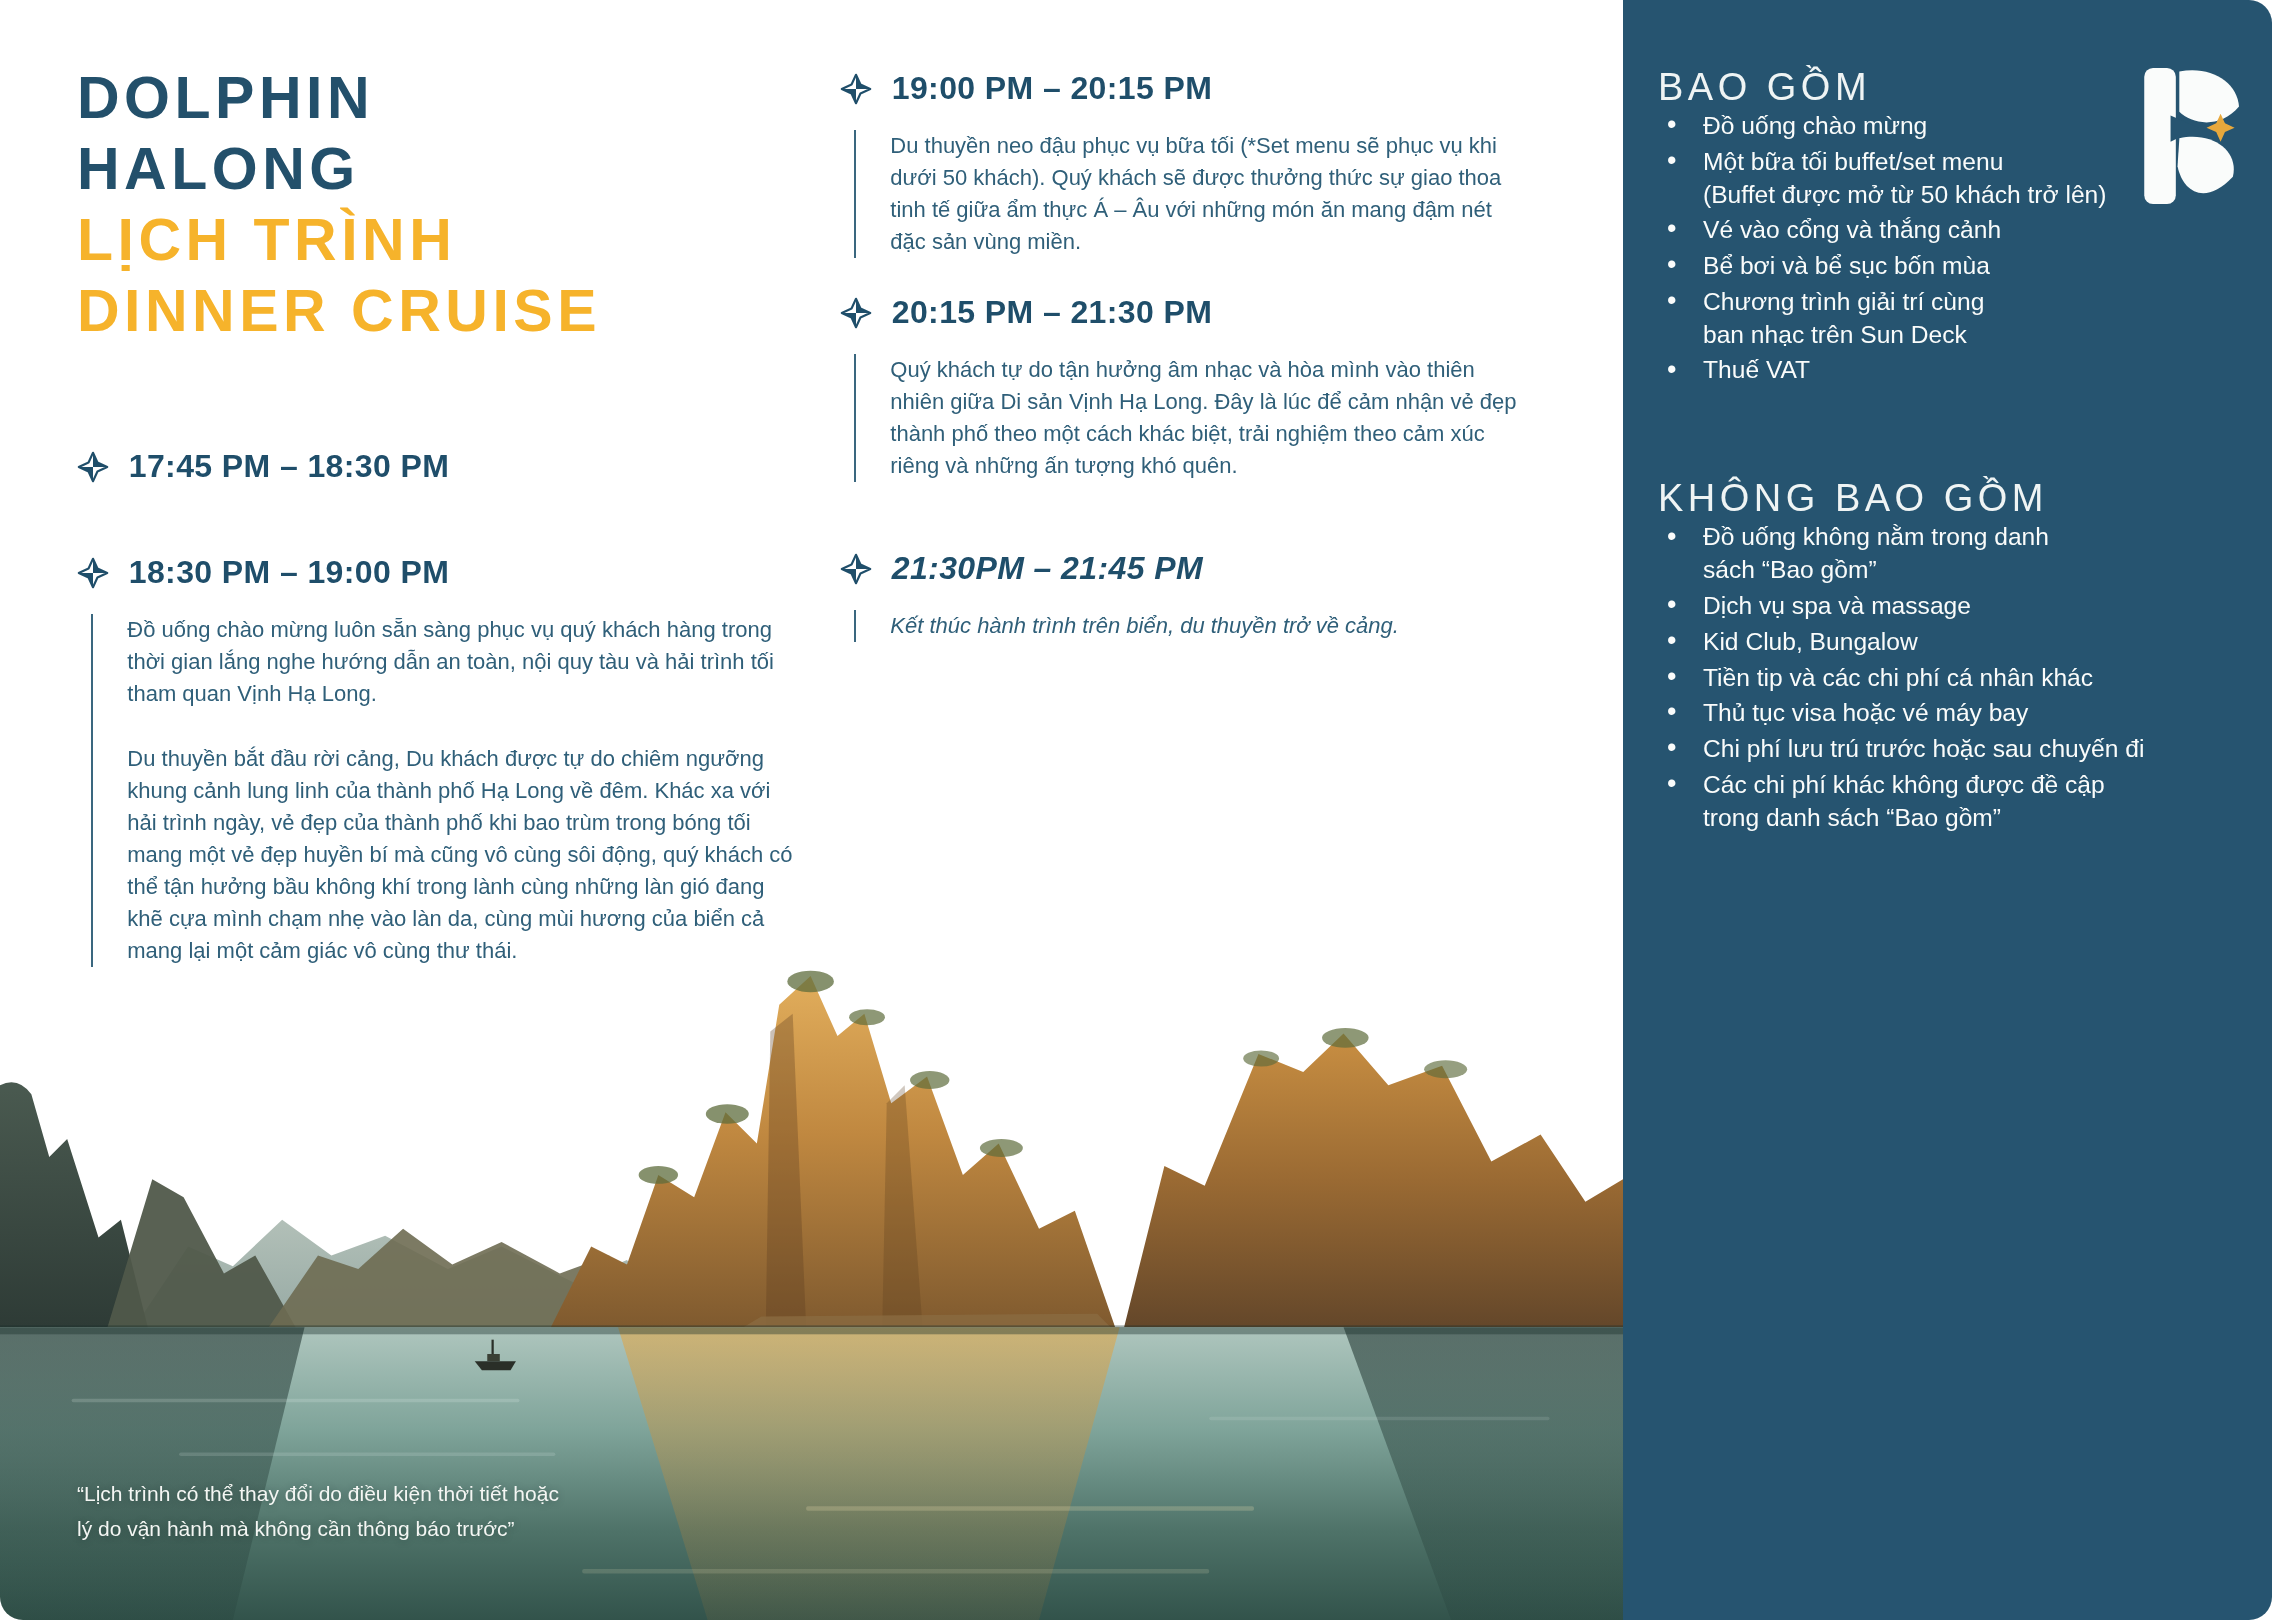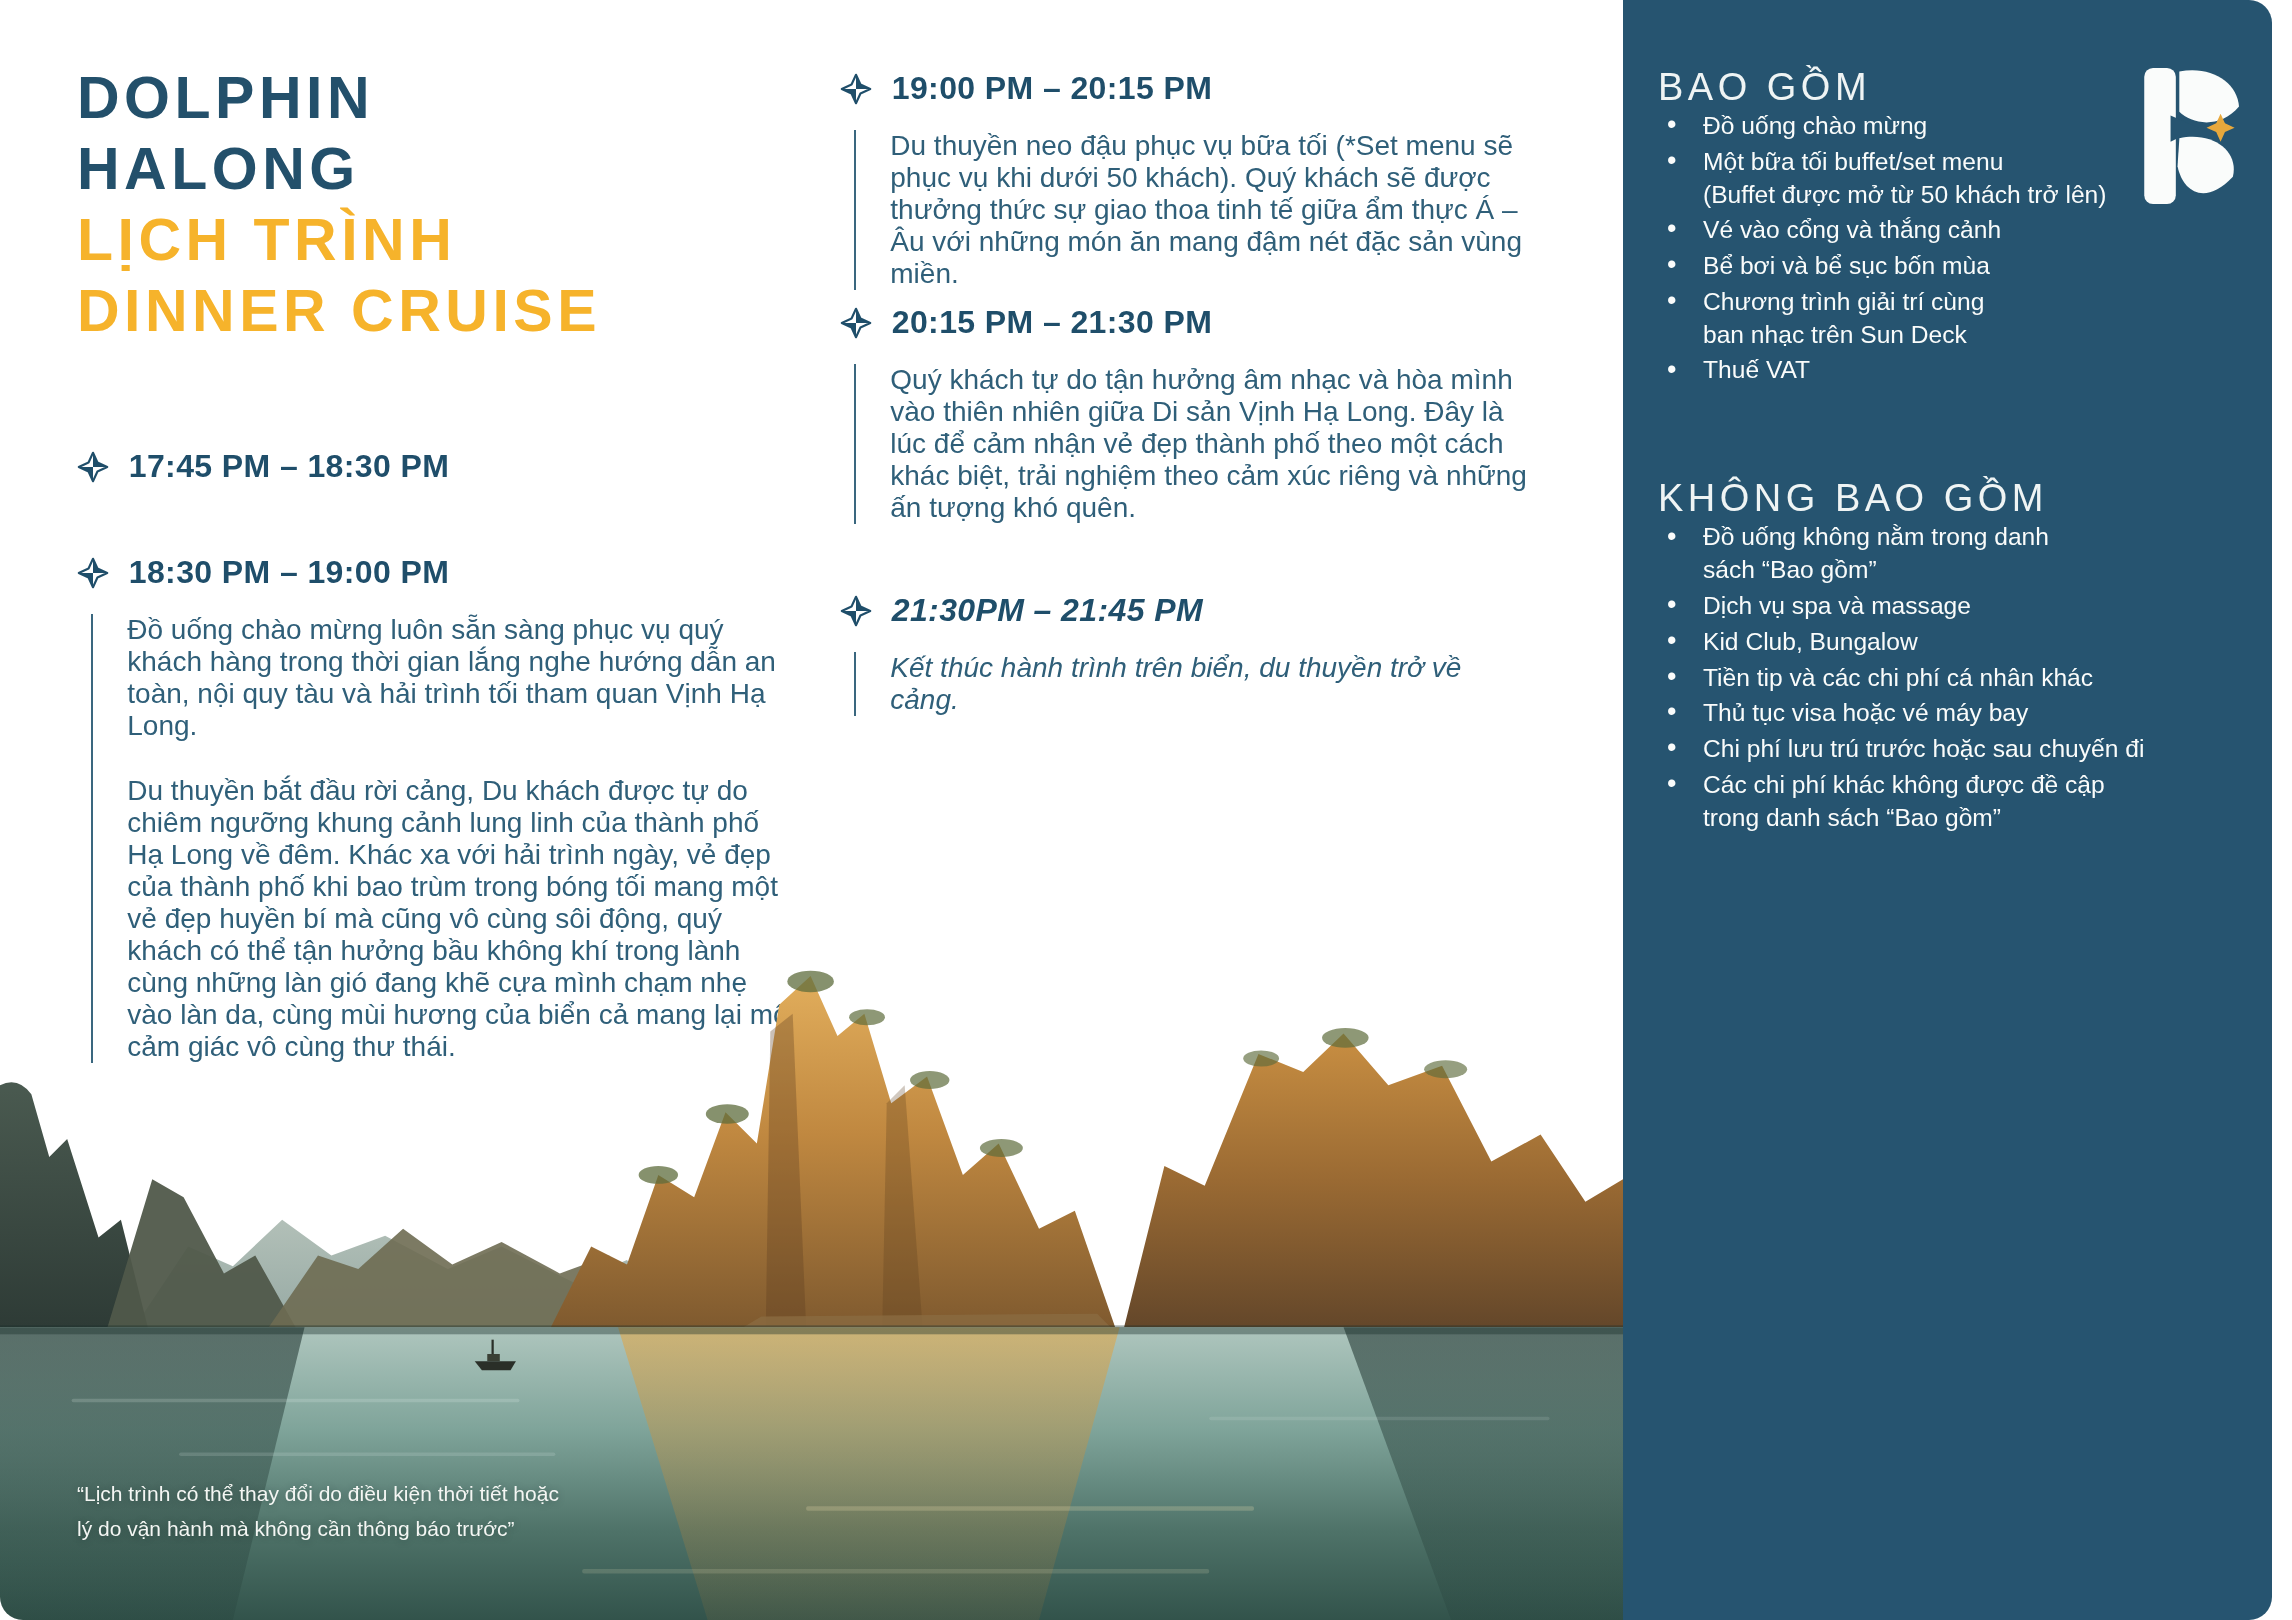--- a/index.html
+++ b/index.html
@@ -14,28 +14,28 @@
   
   .title{position:absolute; left:77px; top:63px;}
   .title div{font-size:59px; line-height:71px; font-weight:700; letter-spacing:4.5px; color:var(--navy);}
   .title div.accent{color:var(--accent_yellow);}
 
   
   .col{position:absolute;}
   .col-left{left:77px; top:448px; width:734px;}
   .col-mid{left:840px; top:70px; width:752px;}
   .titem + .titem{margin-top:69px;}
-  .col-mid .titem + .titem{margin-top:14px;}
+  .col-mid .titem + .titem{margin-top:36px;}
   .col-mid .titem.last{margin-top:68px;font-style:italic;}
   .thead{display:flex; align-items:center; gap:19.7px;}
   .diamond{width:32px; height:32px; flex:0 0 32px;}
   .diamond svg{width:32px; height:32px; display:block;}
   .ttime{font-size:32px; font-weight:700; letter-spacing:0.4px; color:var(--time_navy);}
   .tbody{margin:23px 0 0 14.3px; border-left:2.7px solid #3A677F; padding-left:34px;}
-  .tbody p{font-size:28px; line-height:32px; color:var(--body_text);}
+  .tbody p{font-size:22px; line-height:32px; color:var(--body_text);}
   .tbody p + p{margin-top:33px;}
   .col-left .tbody p{width:670px;}
   .col-mid .tbody p{width:638px;}
 
   
   .sidebar{position:absolute; left:1623px; top:0; width:670px; height:1620px; background:var(--sidebar_bg);}
   .side-inner{position:relative; padding:66px 38px 0 35px; height:100%;}
   .logo{position:absolute; right:52px; top:68px; width:97px; height:136px;}
   .logo svg{width:100%; height:100%; display:block;}
   .side-heading{font-size:38px; font-weight:300; letter-spacing:4.5px; color:#EFF4F4;}

